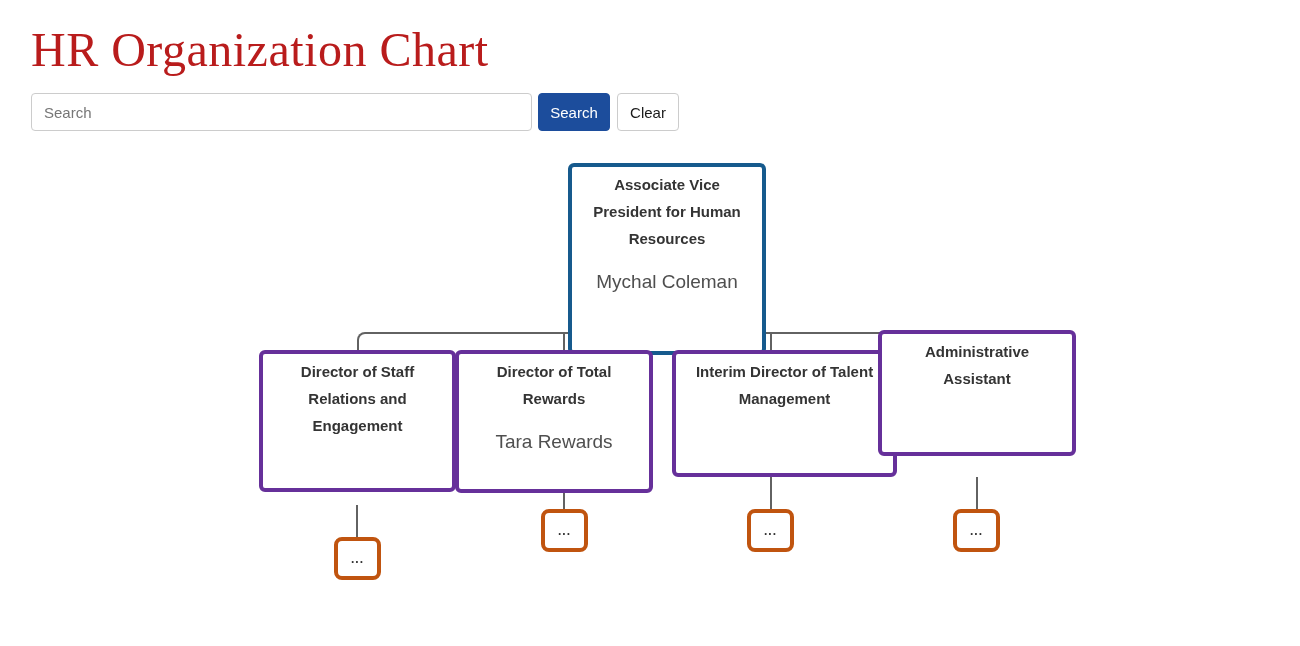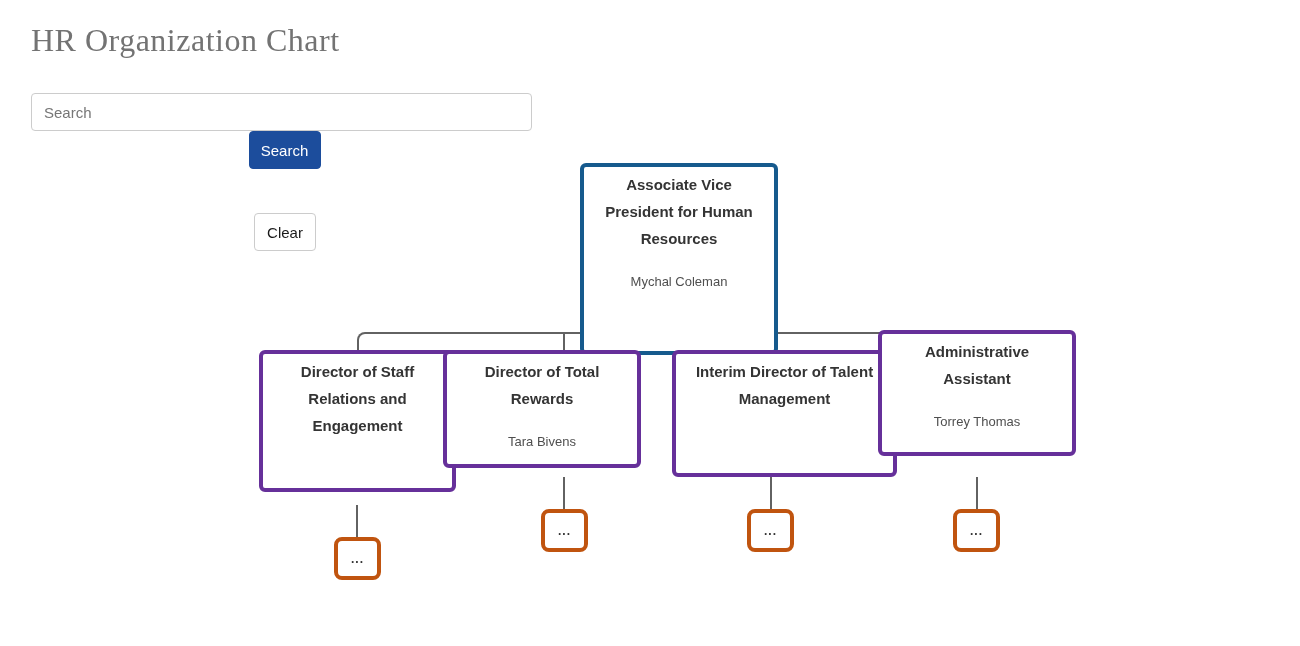--- a/index.html
+++ b/index.html
@@ -16,34 +16,33 @@
   }
 
   
   .page-title {
     position: absolute;
     left: 31px;
     top: 22px;
     margin: 0;
     font-family: "Liberation Serif", "DejaVu Serif", serif;
     font-weight: 400;
-    font-size: 32px;
-    color: #737373;
+    font-size: 48px;
+    color: #b91c1c;
     letter-spacing: 0.5px;
     white-space: nowrap;
   }
 
   
   .search-row {
     position: absolute;
     left: 31px;
     top: 93px;
     display: flex;
     align-items: center;
-    flex-direction: column;
   }
   .search-input {
     box-sizing: border-box;
     width: 501px;
     height: 38px;
     border: 1px solid #cccccc;
     border-radius: 4px;
     padding: 0 12px;
     font-size: 15px;
     font-family: "Liberation Sans", sans-serif;
@@ -65,21 +64,20 @@
     border: 1px solid #1c4d9c;
     background: #1c4d9c;
     color: #ffffff;
   }
   .btn-clear {
     width: 62px;
     margin-left: 7px;
     border: 1px solid #cccccc;
     background: #ffffff;
     color: #1a1a1a;
-    margin-top: 44px;
   }
 
   
   .chart { position: absolute; left: 0; top: 0; width: 1300px; height: 646px; }
 
   .node {
     position: absolute;
     box-sizing: border-box;
     background: #ffffff;
     text-align: center;
@@ -91,29 +89,29 @@
 
   .node-title {
     padding: 4px 10px 0 10px;
     font-size: 15px;
     font-weight: 700;
     line-height: 27px;
     color: #343434;
   }
   .node-name {
     margin-top: 16px;
-    font-size: 13px;
+    font-size: 19px;
     line-height: 27px;
     color: #4f4f4f;
   }
 
   
-  .pos-root   { left: 580px; top: 163px; width: 198px; height: 192px; }
+  .pos-root   { left: 568px; top: 163px; width: 198px; height: 192px; }
   .pos-child1 { left: 259px; top: 350px; width: 197px; height: 142px; }
-  .pos-child2 { left: 443px; top: 350px; width: 198px; height: 118px; }
+  .pos-child2 { left: 455px; top: 350px; width: 198px; height: 143px; }
   .pos-child3 { left: 672px; top: 350px; width: 225px; height: 127px; }
   .pos-child4 { left: 878px; top: 330px; width: 198px; height: 126px; }
 
   
   .line {
     position: absolute;
     background: #626262;
   }
   .vline { width: 2px; }
   .distributor {
@@ -185,28 +183,27 @@
   <div class="node node-root pos-root">
     <div class="node-title">Associate Vice President for Human Resources</div>
     <div class="node-name">Mychal Coleman</div>
   </div>
 
   <div class="node node-child pos-child1">
     <div class="node-title">Director of Staff Relations and Engagement</div>
   </div>
   <div class="node node-child pos-child2">
     <div class="node-title">Director of Total Rewards</div>
-    <div class="node-name">Tara Bivens</div>
+    <div class="node-name">Tara Rewards</div>
   </div>
   <div class="node node-child pos-child3">
     <div class="node-title">Interim Director of Talent Management</div>
   </div>
   <div class="node node-child pos-child4">
     <div class="node-title">Administrative Assistant</div>
-    <div class="node-name">Torrey Thomas</div>
   </div>
 
   <div class="expand-box pos-exp1">...</div>
   <div class="expand-box pos-exp2">...</div>
   <div class="expand-box pos-exp3">...</div>
   <div class="expand-box pos-exp4">...</div>
 
 </div>
 
 </body></html>

